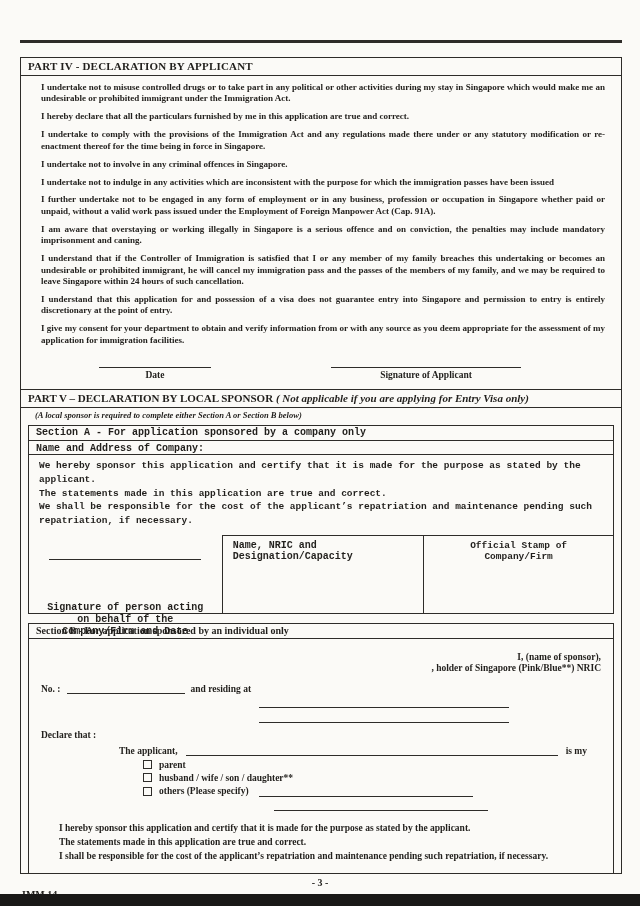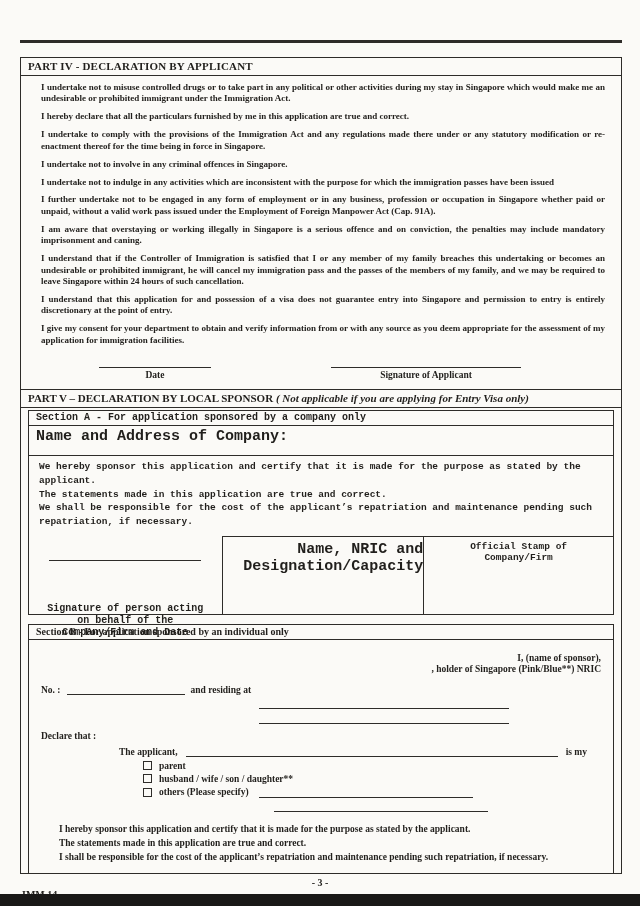--- a/index.html
+++ b/index.html
@@ -24,28 +24,28 @@
   .part5-header { border-top:1.4px solid #2e2c29; font-size:11px; padding:2px 7px 3px; border-bottom:1.4px solid #2e2c29; }
   .italic { font-style:italic; }
   .clauses { padding:6px 12px 0 20px; }
   .clause { font-size:9px; line-height:1.27; margin-bottom:6.5px; text-align:justify; padding-right:4px; }
   .p4-sign { display:flex; justify-content:space-between; margin:10px 0 9px 78px; }
   .sign-block { text-align:center; font-size:9.5px; }
   .sign-line { border-bottom:1.2px solid #2e2c29; height:12px; margin-bottom:2px; }
   .p5-note { font-size:8.5px; font-style:italic; padding:2px 14px 3px; }
   .boxed-section { margin:2px 7px 0; border:1.3px solid #2e2c29;font-family:Liberation Mono, monospace; }
   .sec-header { font-size:10px; padding:1px 7px 2px; border-bottom:1.3px solid #2e2c29; }
-  .company-row { font-size:15px; padding:2px 7px 10px; border-bottom:1.3px solid #2e2c29; }
+  .company-row { font-size:10px; padding:2px 7px 0; border-bottom:1.3px solid #2e2c29; }
   .secA-statements { padding:4px 10px 0; font-size:9.5px; }
   .secA-statements .stmt { line-height:1.45; text-align:left; padding-right:10px; }
   .secA-table { display:flex; margin-top:7px; height:78px; }
   .ta-col1 { width:33%; display:flex; flex-direction:column; align-items:center; padding-top:24px; font-size:10px; text-align:center;gap:40px; }
   .ta-col1 .sig-line-a { width:152px; border-bottom:1.2px solid #2e2c29; height:0; margin-bottom:2px; }
   .ta-col1 .cap { width:168px; line-height:1.2; }
-  .ta-col2 { width:34.5%; border-left:1.3px solid #2e2c29; border-top:1.3px solid #2e2c29; padding:4px 0; font-size:15px; text-align:right; }
+  .ta-col2 { width:34.5%; border-left:1.3px solid #2e2c29; border-top:1.3px solid #2e2c29; padding:4px 10px; font-size:10px; text-align:left; }
   .ta-col3 { width:32.5%; border-left:1.3px solid #2e2c29; border-top:1.3px solid #2e2c29; padding:4px 14px; font-size:9.5px; text-align:center; }
   .sectionB { margin:9px 7px 0; border:1.3px solid #2e2c29; }
   .secB-body { padding:6px 12px 6px; font-size:9.5px; }
   .blank { display:inline-block; border-bottom:1.2px solid #2e2c29; height:11px; vertical-align:bottom; }
   .b-row { display:flex; align-items:flex-end; }
   .b-line1 { margin:7px 0 10px;flex-direction:column; }
   .b-line1 .blank { flex:1; margin:0 5px; }
   .b-line2 { margin-bottom:3px; }
   .b-line2 .blank { width:118px; margin:0 6px; }
   .addr-blank { margin:0 0 4px 218px; }
@@ -97,20 +97,21 @@
       <div class="sign-line"></div>
       <div>Signature of Applicant</div>
     </div>
   </div>
 
   <div class="part5-header">
     <span>PART V – DECLARATION BY LOCAL SPONSOR</span>
     <span class="italic">( Not applicable if you are applying for Entry Visa only)</span>
   </div>
 
+  <div class="p5-note">(A local sponsor is required to complete either Section A or Section B below)</div>
 
   <div class="boxed-section">
     <div class="sec-header">Section A - For application sponsored by a company only</div>
     <div class="company-row">Name and Address of Company:</div>
     <div class="secA-statements">
       <div class="stmt">We hereby sponsor this application and certify that it is made for the purpose as stated by the applicant.</div>
       <div class="stmt">The statements made in this application are true and correct.</div>
       <div class="stmt">We shall be responsible for the cost of the applicant’s repatriation and maintenance pending such repatriation, if necessary.</div>
     </div>
     <div class="secA-table">

